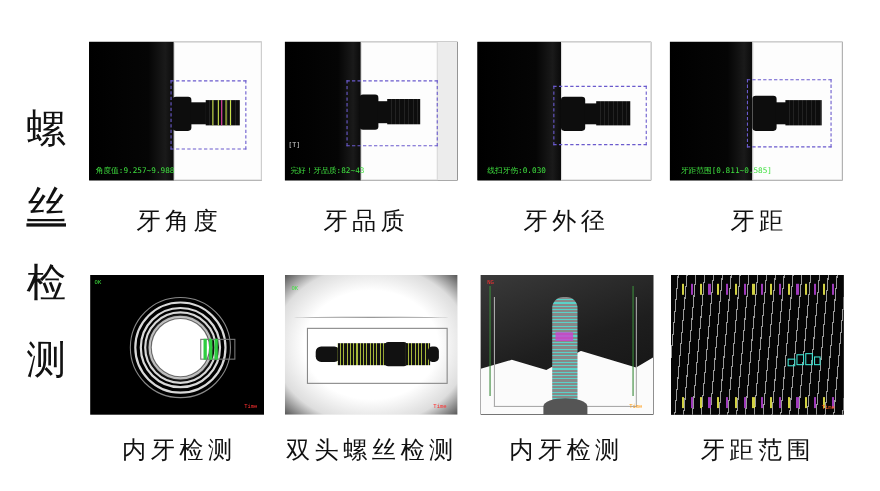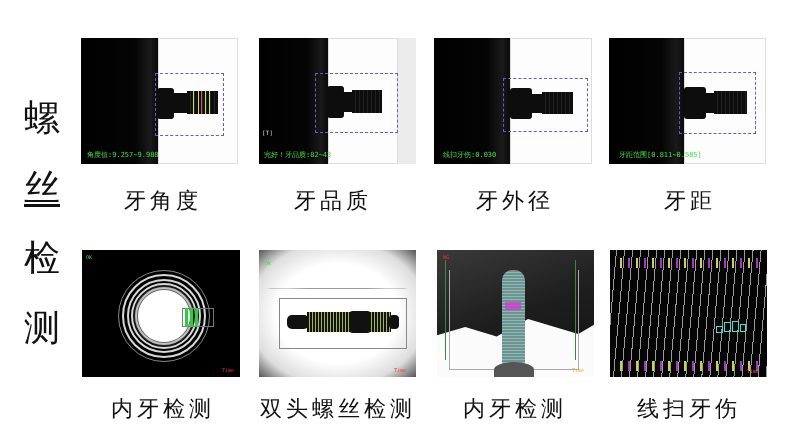--- a/index.html
+++ b/index.html
@@ -144,13 +144,13 @@
 <div class="panel scan" style="left:610px;top:250px;width:157px;height:127px;">
   <div style="position:absolute;left:0;top:0;right:0;bottom:0;background:repeating-linear-gradient(95deg,#050505 0 6px,#9a9a9a 6px 7px,#050505 7px 8px);"></div>
   <div style="position:absolute;left:4px;right:4px;top:8px;height:10px;background:repeating-linear-gradient(90deg,transparent 0 6px,#e8e84a 6px 8px,transparent 8px 14px,#b040d0 14px 16px);opacity:.9;"></div>
   <div style="position:absolute;left:4px;right:4px;bottom:6px;height:10px;background:repeating-linear-gradient(90deg,transparent 0 6px,#e8e84a 6px 8px,transparent 8px 14px,#b040d0 14px 16px);opacity:.9;"></div>
   <div style="position:absolute;left:106px;top:76px;width:7px;height:7px;border:1px solid #40e0d0;"></div>
   <div style="position:absolute;left:114px;top:72px;width:7px;height:10px;border:1px solid #40e0d0;"></div>
   <div style="position:absolute;left:122px;top:71px;width:7px;height:11px;border:1px solid #40e0d0;"></div>
   <div style="position:absolute;left:130px;top:74px;width:6px;height:8px;border:1px solid #40e0d0;"></div>
   <div class="corner-tag" style="right:8px;bottom:3px;color:#ff6020;">Time</div>
 </div>
-<div class="label" style="left:614px;top:394px;width:150px;">线扫牙伤</div>
+<div class="label" style="left:614px;top:394px;width:150px;">牙距范围</div>
 
 </body></html>

